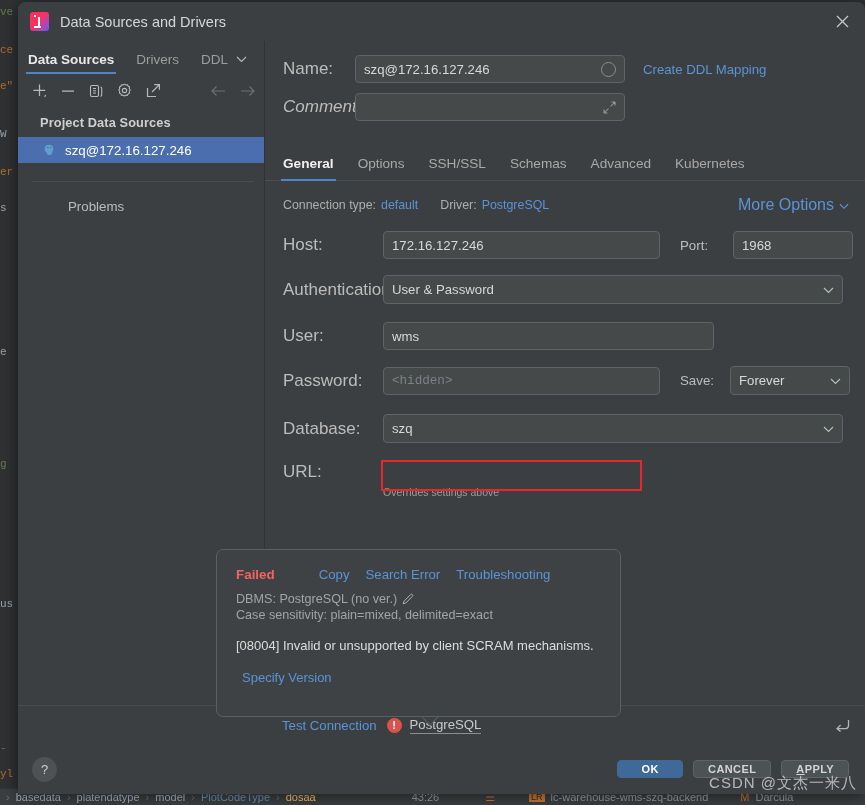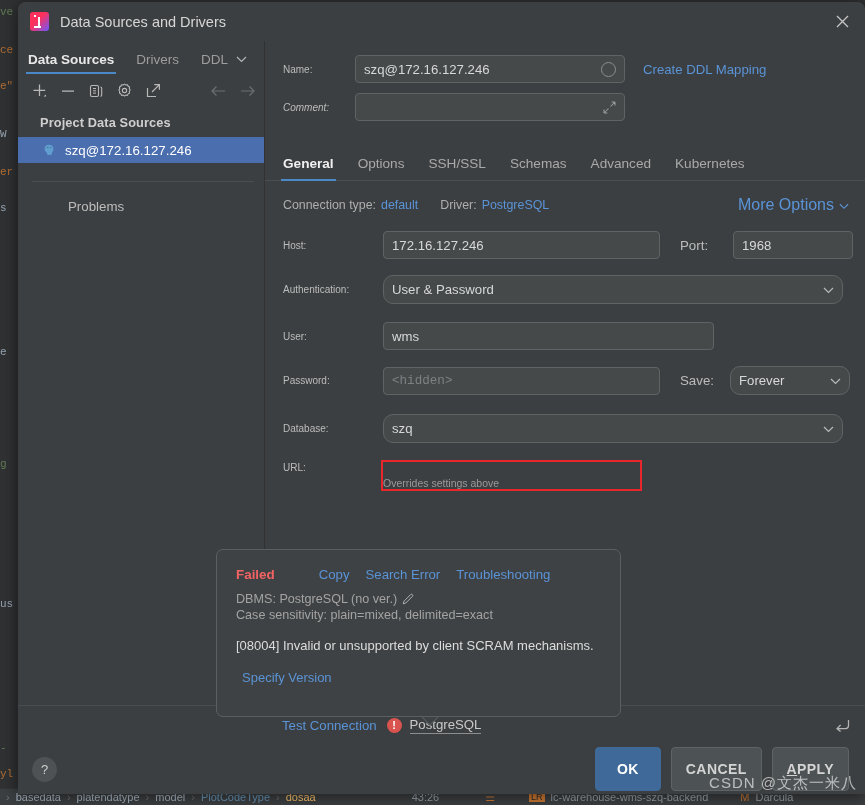--- a/index.html
+++ b/index.html
@@ -134,21 +134,21 @@
   }
 
   
   #right-panel {
     flex: 1; background: #3c3f41;
     position: relative;
     border-left: 1px solid #323232;
   }
 
   .frow { display: flex; align-items: center; }
-  .flabel { color: #bcbcbc; font-size: 10px; }
+  .flabel { color: #bcbcbc; font-size: 17px; }
 
   #name-row { padding: 14px 0 0 18px; }
   #name-row .flabel { width: 72px; }
   .field {
     background: #45494a; border: 1px solid #5e6364; border-radius: 4px;
     height: 28px; color: #d8d8d8; font-size: 13.2px;
     display: flex; align-items: center; padding: 0 8px;
     cursor: text;
   }
   .field .val { flex: 1; overflow: hidden; white-space: nowrap; }
@@ -194,21 +194,21 @@
 
   #host-row { padding: 17px 0 0 18px; }
   #host-row .flabel { width: 100px; }
   #host-field { width: 277px; }
   #port-label { width: 53px; margin-left: 20px; color: #bcbcbc; font-size: 13.3px; }
   #port-field { width: 120px; }
 
   #auth-row { padding: 16px 0 0 18px; }
   #auth-row .flabel { width: 100px; }
   .combo {
-    background: #45494a; border: 1px solid #5e6364; border-radius: 10px;
+    background: #45494a; border: 1px solid #5e6364; border-radius: 4px;
     height: 29px; color: #d8d8d8; font-size: 13.2px;
     display: flex; align-items: center; padding: 0 8px;
     cursor: pointer;
   }
   .combo .val { flex: 1; }
   .caret { color: #b6bbbd; font-size: 11px; margin-left: 6px; }
   #auth-combo { width: 460px; }
 
   #user-row { padding: 18px 0 0 18px; }
   #user-row .flabel { width: 100px; }
@@ -310,24 +310,24 @@
     padding: 0 16px 0 14px;
   }
   #help-btn {
     width: 25px; height: 25px; border-radius: 50%;
     background: #4e5254; color: #cfcfcf;
     display: flex; align-items: center; justify-content: center;
     font-size: 13px; cursor: pointer; flex: none;
   }
   #footer .spacer { flex: 1; }
   .btn {
-    height: 44px; min-width: 66px;
+    height: 18px; min-width: 66px;
     border-radius: 4px; border: 1px solid #5e6364;
     background: #4d5254; color: #d4d4d4;
-    font-size: 14px; font-weight: bold; letter-spacing: .4px;
+    font-size: 11px; font-weight: bold; letter-spacing: .4px;
     display: flex; align-items: center; justify-content: center;
     cursor: pointer; margin-left: 10px; padding: 0 14px;
   }
   .btn.primary {
     background: #3e6998; border-color: #3e6998; color: #ffffff;
   }
   .btn .mnem { text-decoration: underline; }
 
   
   #watermark {

